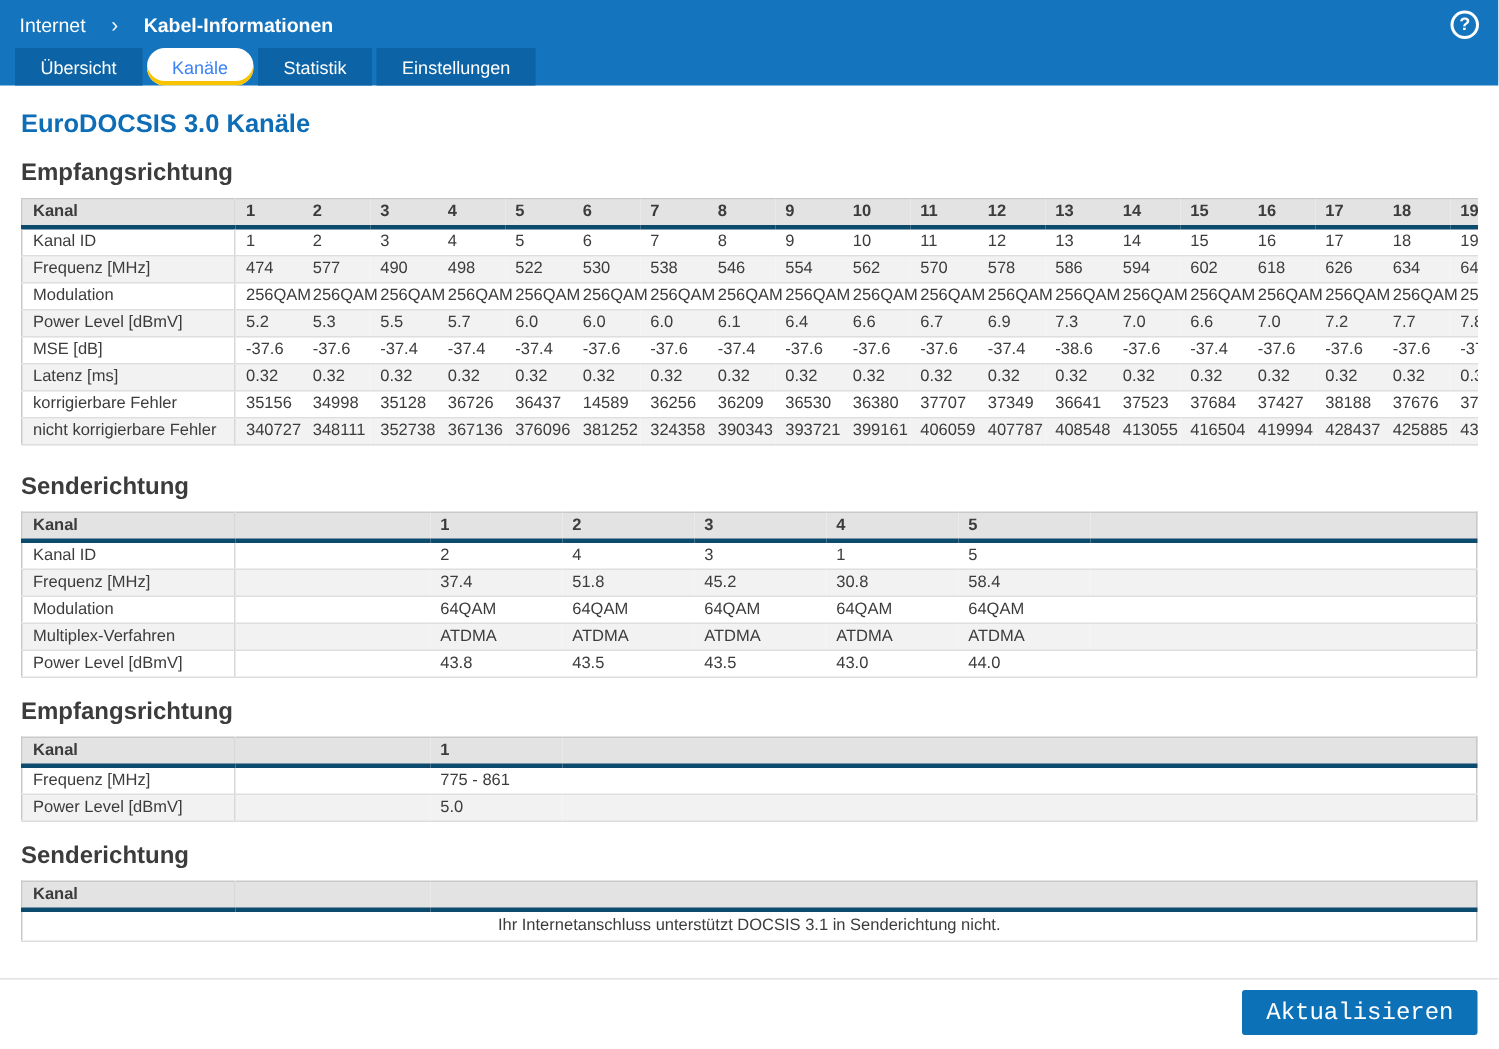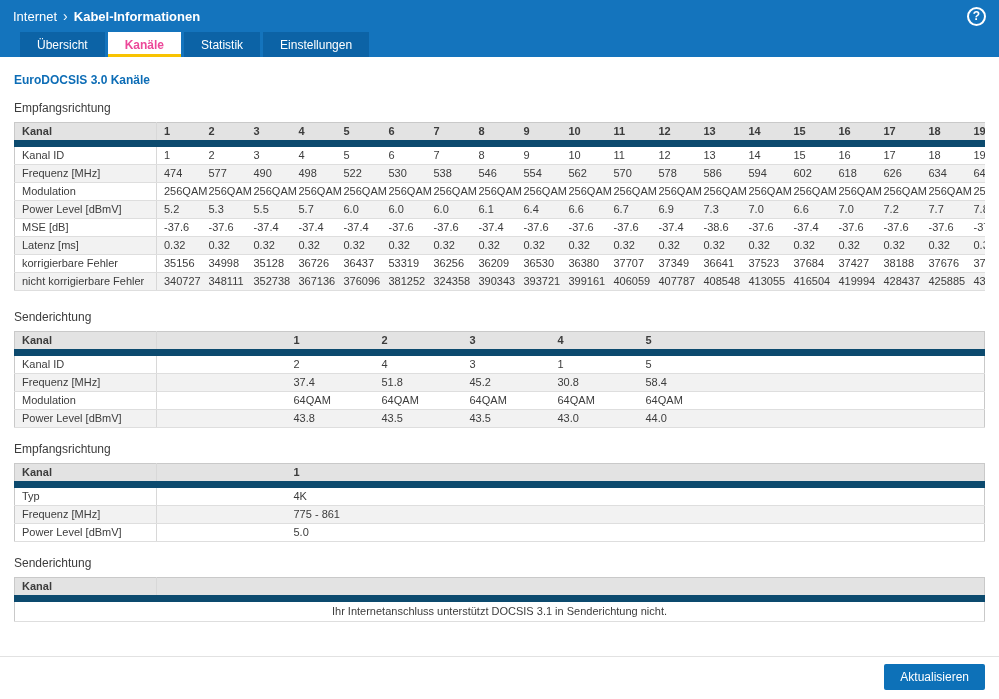--- a/index.html
+++ b/index.html
@@ -11,60 +11,61 @@
     font-family: "Liberation Sans", sans-serif;
     color: #3c3c3c;
   }
 
   
   .topbar {
     background: #1474bd; height: 32px;
     display: flex; align-items: center;
     padding: 0 13px; color: #fff;
   }
-  .crumb { display: flex; align-items: center; gap: 6px; font-size: 13px; }
+  .crumb { display: flex; align-items: center; gap: 17px; font-size: 13px; }
   .crumb .sep { font-size: 14px; opacity: .95; }
   .crumb .page { font-weight: bold; }
   .help {
     margin-left: auto; width: 19px; height: 19px;
     border: 2px solid #fff; border-radius: 50%;
     display: flex; align-items: center; justify-content: center;
     font-size: 12px; font-weight: bold; cursor: pointer;
   }
 
   
-  .tabbar { background: #1474bd; display: flex; gap: 3px; padding: 0 20px; height: 25px; }
+  .tabbar { background: #1474bd; display: flex; gap: 3px; padding: 0 10px; height: 25px; }
   .tab {
     background: #0c63a6; color: #fff; font-size: 12px;
     padding: 0 17px; display: flex; align-items: center; cursor: pointer;
     white-space: nowrap;
   }
   .tab.active {
-    background: #ffffff; color: #ec4899; font-weight: bold;
+    background: #ffffff; color: #3b82f6; font-weight: normal;
     box-shadow: inset 0 -3px 0 #f8c301;
+    border-radius: 12px;
   }
 
   
   .content { padding: 0 14px; }
-  h1.sec { color: #0d6db6; font-size: 12px; font-weight: bold; margin: 16px 0 10px; }
-  h2.sub { color: #3c3c3c; font-size: 12px; font-weight: normal; margin: 14px 0 7px; }
+  h1.sec { color: #0d6db6; font-size: 17px; font-weight: bold; margin: 16px 0 10px; }
+  h2.sub { color: #3c3c3c; font-size: 16px; font-weight: bold; margin: 14px 0 7px; }
 
   
   table {
     border-collapse: collapse; table-layout: fixed;
     font-size: 11px; color: #3c3c3c; background: #fff;
     border: 1px solid #c9c9c9;
   }
   th, td {
     padding: 2px 0 2px 7px; text-align: left; line-height: 13px;
     border-bottom: 1px solid #dedede; white-space: nowrap;
     font-weight: normal;
   }
   thead tr { background: #e3e3e3; }
-  thead th { font-weight: bold; border-bottom: 7px solid #0c4a6e; }
+  thead th { font-weight: bold; border-bottom: 3px solid #0c4a6e; }
   tbody tr:nth-child(even) { background: #f2f2f2; }
   tbody tr:nth-child(odd)  { background: #ffffff; }
   .row-label { border-right: 1px solid #d8d8d8; }
   .message-cell { text-align: center; padding: 3px 7px; }
 
   .t-main { width: 997px; }
   .t-main .row-label { width: 142px; }
   .t-main .value-cell { width: 45px; }
 
   .t-std { width: 971px; }
@@ -85,22 +86,22 @@
   .scroll-inner { width: 1570px; }
 
   
   .footer {
     position: absolute; left: 0; right: 0; bottom: 0;
     border-top: 1px solid #e2e2e2; background: #fff;
     padding: 7px 14px 9px; display: flex; justify-content: flex-end;
   }
   .btn {
     background: #0d71b8; color: #fff; border: none; border-radius: 2px;
-    font-family: Liberation Sans, sans-serif;
-    font-size: 12px; padding: 6px 16px; cursor: pointer;
+    font-family: Liberation Mono, monospace;
+    font-size: 16px; padding: 6px 16px; cursor: pointer;
   }
 </style>
 </head>
 <body>
 
 <div class="topbar">
   <div class="crumb">
     <span>Internet</span>
     <span class="sep">›</span>
     <span class="page">Kabel-Informationen</span>
@@ -282,21 +283,21 @@
               <td class="value-cell">0.32</td>
               <td class="value-cell">0.32</td>
             </tr>
             <tr>
               <th class="row-label">korrigierbare Fehler</th>
               <td class="value-cell">35156</td>
               <td class="value-cell">34998</td>
               <td class="value-cell">35128</td>
               <td class="value-cell">36726</td>
               <td class="value-cell">36437</td>
-              <td class="value-cell">53319</td>
+              <td class="value-cell">14589</td>
               <td class="value-cell">36256</td>
               <td class="value-cell">36209</td>
               <td class="value-cell">36530</td>
               <td class="value-cell">36380</td>
               <td class="value-cell">37707</td>
               <td class="value-cell">37349</td>
               <td class="value-cell">36641</td>
               <td class="value-cell">37523</td>
               <td class="value-cell">37684</td>
               <td class="value-cell">37427</td>
@@ -370,20 +371,30 @@
           <th class="row-label">Modulation</th>
           <td class="spacer-cell"></td>
           <td class="value-cell">64QAM</td>
           <td class="value-cell">64QAM</td>
           <td class="value-cell">64QAM</td>
           <td class="value-cell">64QAM</td>
           <td class="value-cell">64QAM</td>
           <td class="filler-cell"></td>
         </tr>
         <tr>
+          <th class="row-label">Multiplex-Verfahren</th>
+          <td class="spacer-cell"></td>
+          <td class="value-cell">ATDMA</td>
+          <td class="value-cell">ATDMA</td>
+          <td class="value-cell">ATDMA</td>
+          <td class="value-cell">ATDMA</td>
+          <td class="value-cell">ATDMA</td>
+          <td class="filler-cell"></td>
+        </tr>
+        <tr>
           <th class="row-label">Power Level [dBmV]</th>
           <td class="spacer-cell"></td>
           <td class="value-cell">43.8</td>
           <td class="value-cell">43.5</td>
           <td class="value-cell">43.5</td>
           <td class="value-cell">43.0</td>
           <td class="value-cell">44.0</td>
           <td class="filler-cell"></td>
         </tr>
       </tbody>
@@ -395,26 +406,20 @@
     <thead>
         <tr>
           <th class="row-label">Kanal</th>
           <th class="spacer-cell"></th>
           <th class="value-cell">1</th>
           <th class="filler-cell"></th>
         </tr>
       </thead>
       <tbody>
         <tr>
-          <th class="row-label">Typ</th>
-          <td class="spacer-cell"></td>
-          <td class="value-cell">4K</td>
-          <td class="filler-cell"></td>
-        </tr>
-        <tr>
           <th class="row-label">Frequenz [MHz]</th>
           <td class="spacer-cell"></td>
           <td class="value-cell">775 - 861</td>
           <td class="filler-cell"></td>
         </tr>
         <tr>
           <th class="row-label">Power Level [dBmV]</th>
           <td class="spacer-cell"></td>
           <td class="value-cell">5.0</td>
           <td class="filler-cell"></td>

